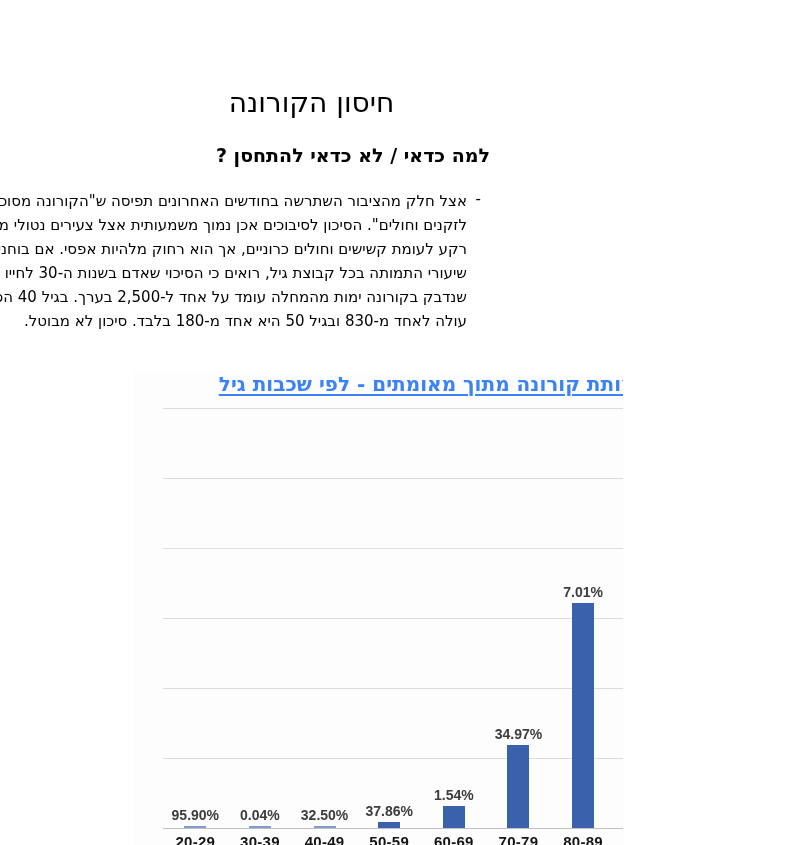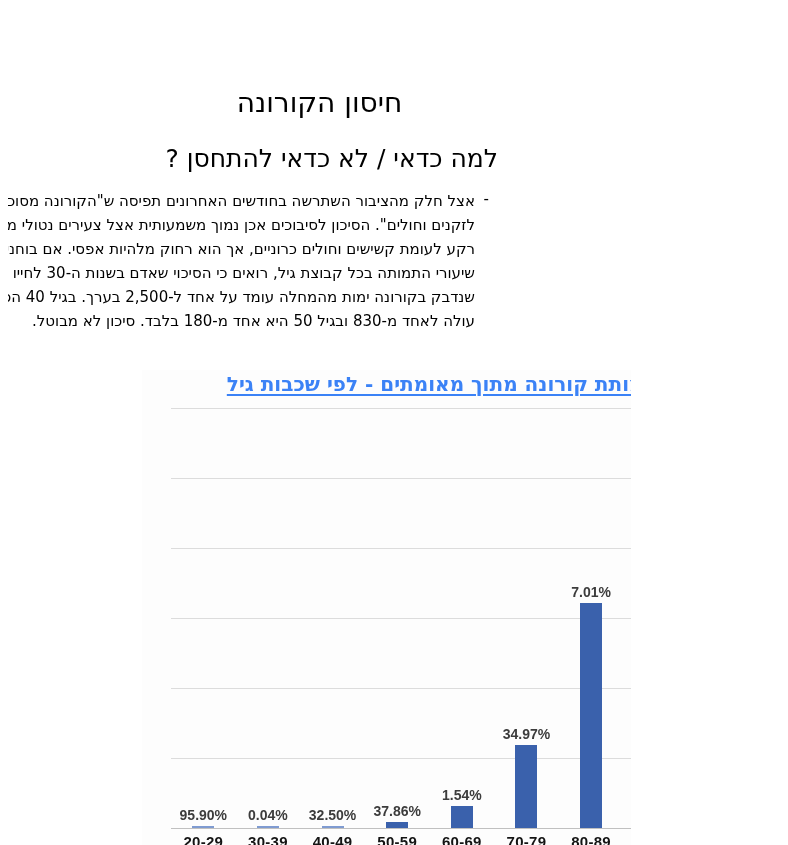--- a/index.html
+++ b/index.html
@@ -8,40 +8,39 @@
     background: #ffffff;
   }
   .page {
     position: relative;
     width: 623px;
     height: 845px;
     background: #ffffff;
     overflow: hidden;
     font-family: "DejaVu Sans", "Liberation Sans", sans-serif;
     color: #000;
-    margin-left: 8px;
   }
   .doc-title {
     position: absolute;
     top: 86px;
     left: 0;
     right: 0;
     margin: 0;
     text-align: center;
     font-size: 28px;
     font-weight: 400;
     direction: rtl;
   }
   .doc-subtitle {
     position: absolute;
     top: 144px;
     right: 133px;
     margin: 0;
-    font-size: 25px;
-    font-weight: 400;
+    font-size: 19px;
+    font-weight: 700;
     direction: rtl;
   }
   .bullet-row {
     position: absolute;
     top: 189px;
     right: 142px;
     width: 524px;
     display: flex;
     direction: rtl;
   }

